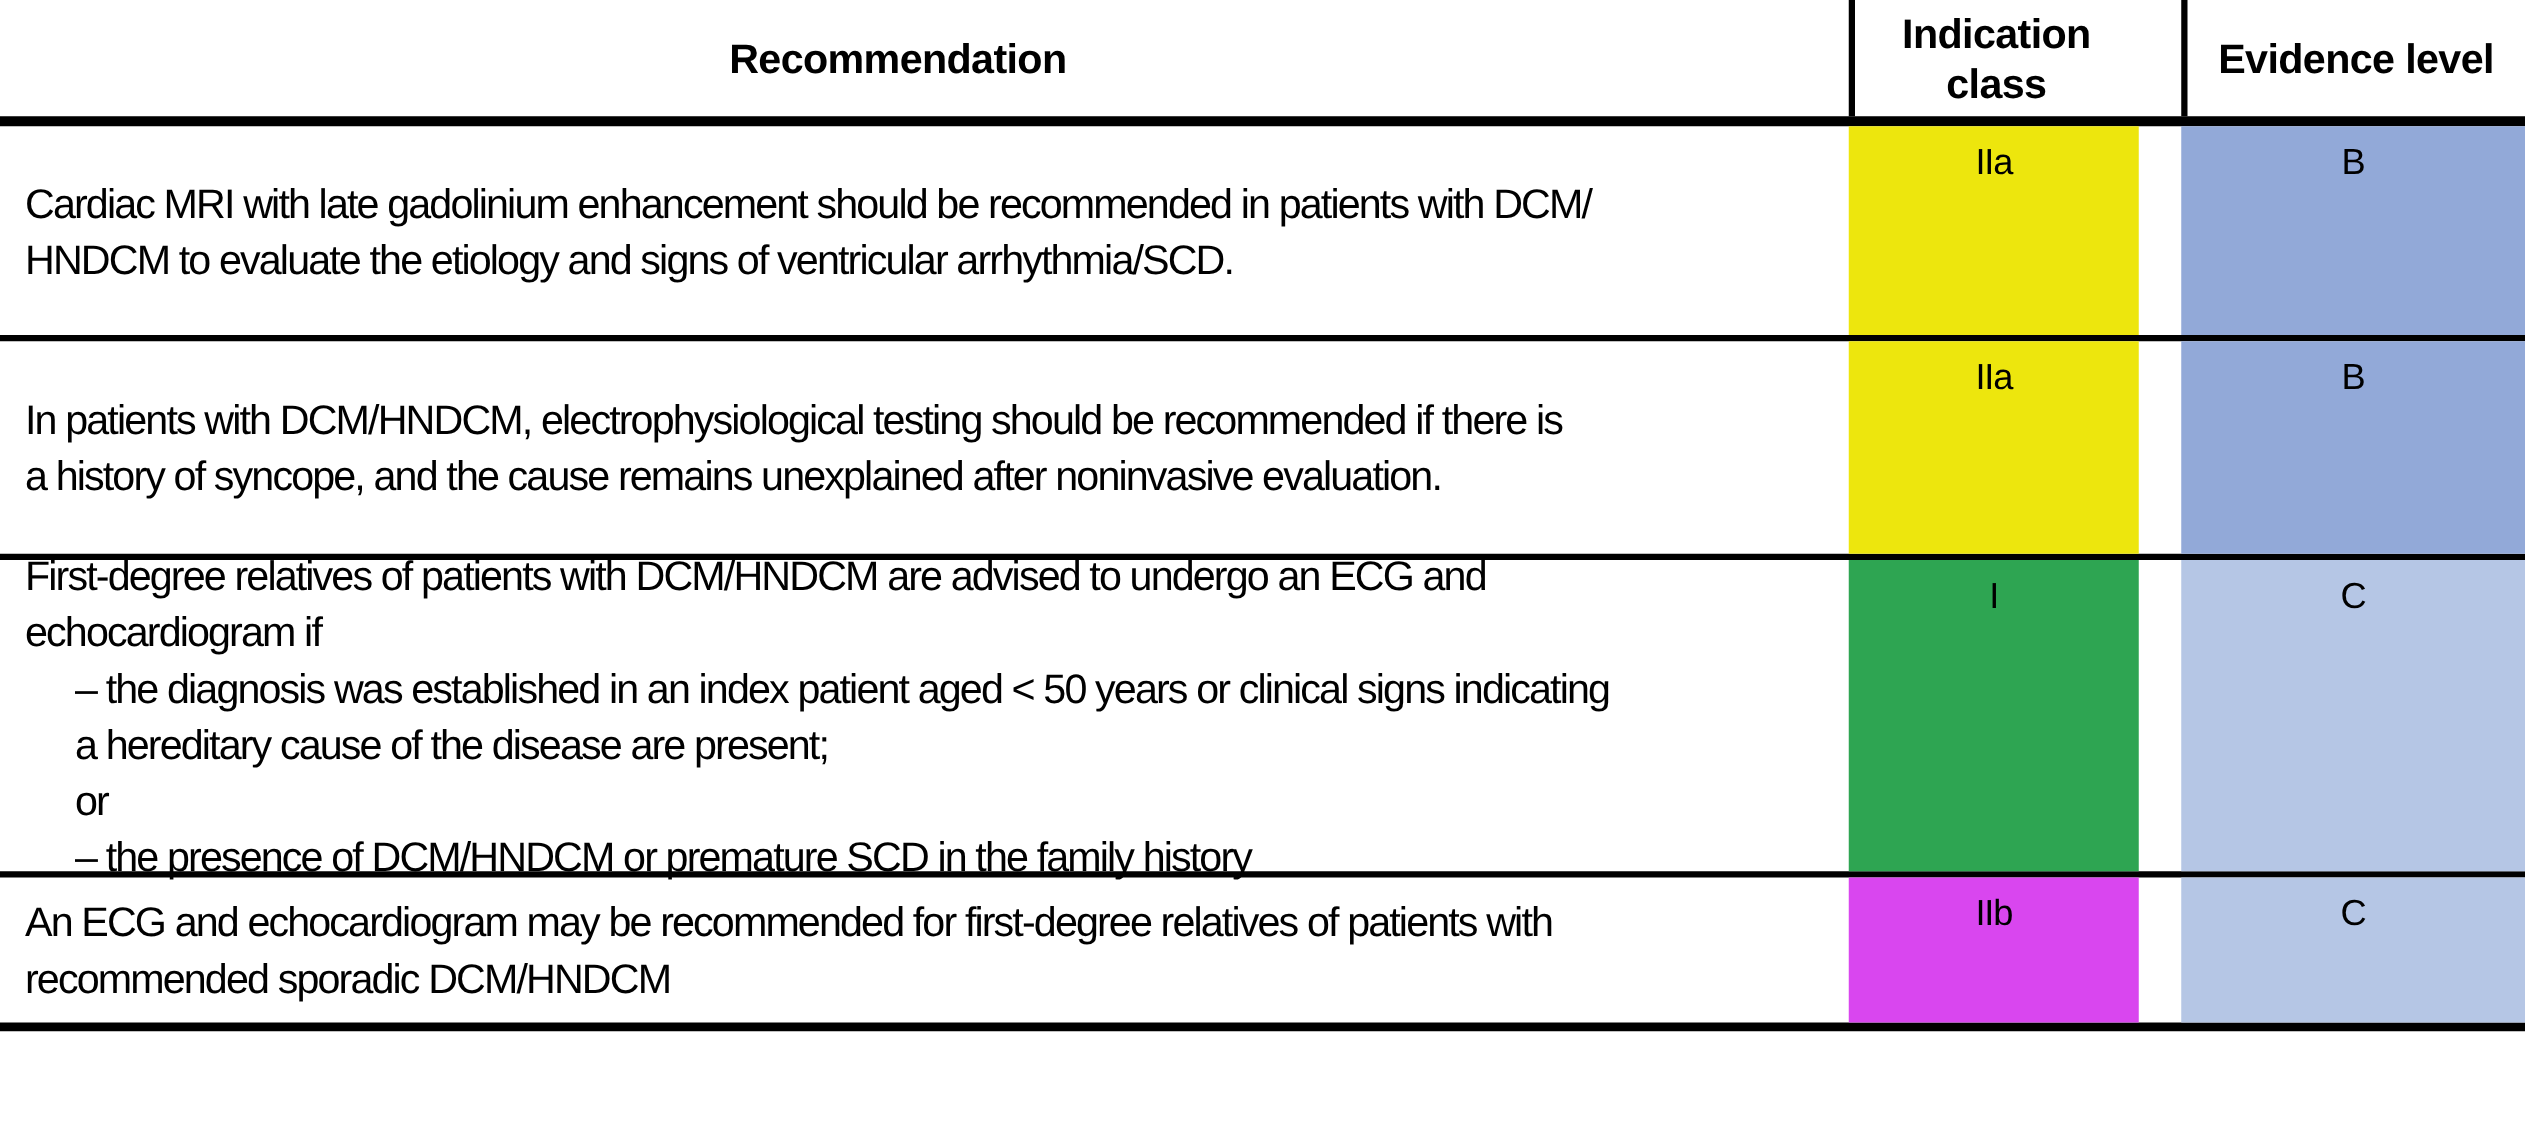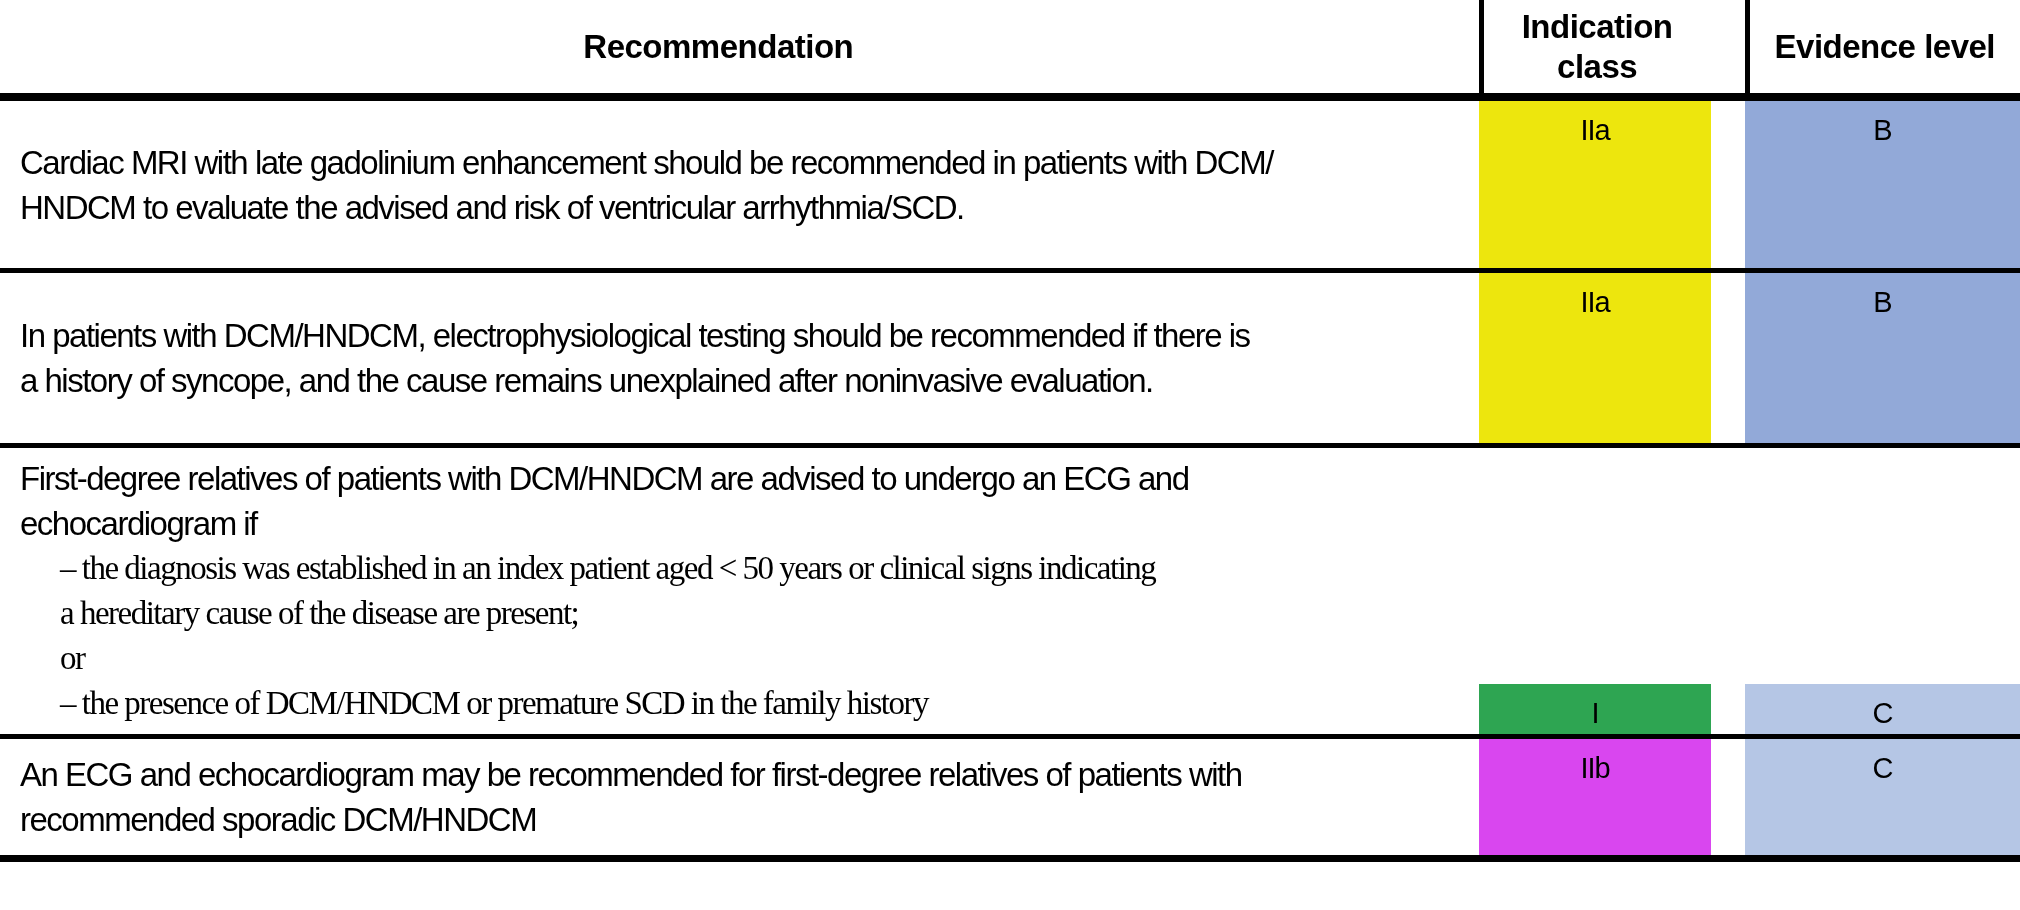--- a/index.html
+++ b/index.html
@@ -8,21 +8,21 @@
     width: 2020px;
     height: 910px;
     background: #ffffff;
     font-family: "Liberation Sans", sans-serif;
     color: #000000;
   }
   .row { display: flex; box-sizing: border-box; width: 2020px; }
   .header-row { height: 101px; border-bottom: 8px solid #000; }
   .r1 { height: 172px; border-bottom: 5px solid #000; }
   .r2 { height: 175px; border-bottom: 5px solid #000; }
-  .r3 { height: 291px; border-bottom: 5px solid #000; align-items: flex-end; }
+  .r3 { height: 254px; border-bottom: 5px solid #000; }
   .r4 { height: 123px; border-bottom: 7px solid #000; }
 
   .col-rec  { width: 1493px; box-sizing: border-box; }
   .col-class{ width: 241px;  box-sizing: border-box; margin-left: 42px; }
   .col-evid { width: 286px;  box-sizing: border-box; margin-left: 34px; }
 
   .header-cell {
     display: flex; align-items: center; justify-content: center;
     text-align: center;
     font-weight: bold;
@@ -35,21 +35,21 @@
   .header-row .col-class .header-label { max-width: 170px; }
 
   .rec-cell {
     display: flex; flex-direction: column; justify-content: center;
     padding: 8px 10px 8px 20px;
     font-size: 33px;
     letter-spacing: -1.5px;
     line-height: 45px;
   }
   .rec-line { white-space: nowrap; }
-  .rec-line.indented { padding-left: 40px; font-family: Liberation Serif, serif; }
+  .rec-line.indented { padding-left: 40px; }
 
   .val-cell {
     text-align: center;
     padding-top: 8px;
     font-size: 29px;
     letter-spacing: -1px;
     line-height: 42px;
   }
 </style>
 </head>
@@ -65,21 +65,21 @@
       <span class="header-label">Indication class</span>
     </div>
     <div class="col-evid header-cell">
       <span class="header-label">Evidence level</span>
     </div>
   </div>
 
   <div class="row r1">
     <div class="col-rec rec-cell">
       <div class="rec-line">Cardiac MRI with late gadolinium enhancement should be recommended in patients with DCM/</div>
-      <div class="rec-line">HNDCM to evaluate the advised and risk of ventricular arrhythmia/SCD.</div>
+      <div class="rec-line">HNDCM to evaluate the etiology and signs of ventricular arrhythmia/SCD.</div>
     </div>
     <div class="col-class val-cell" style="background-color: rgb(237, 230, 13);">
       <span>IIa</span>
     </div>
     <div class="col-evid val-cell" style="background-color: rgb(146, 169, 216);">
       <span>B</span>
     </div>
   </div>
 
   <div class="row r2">

